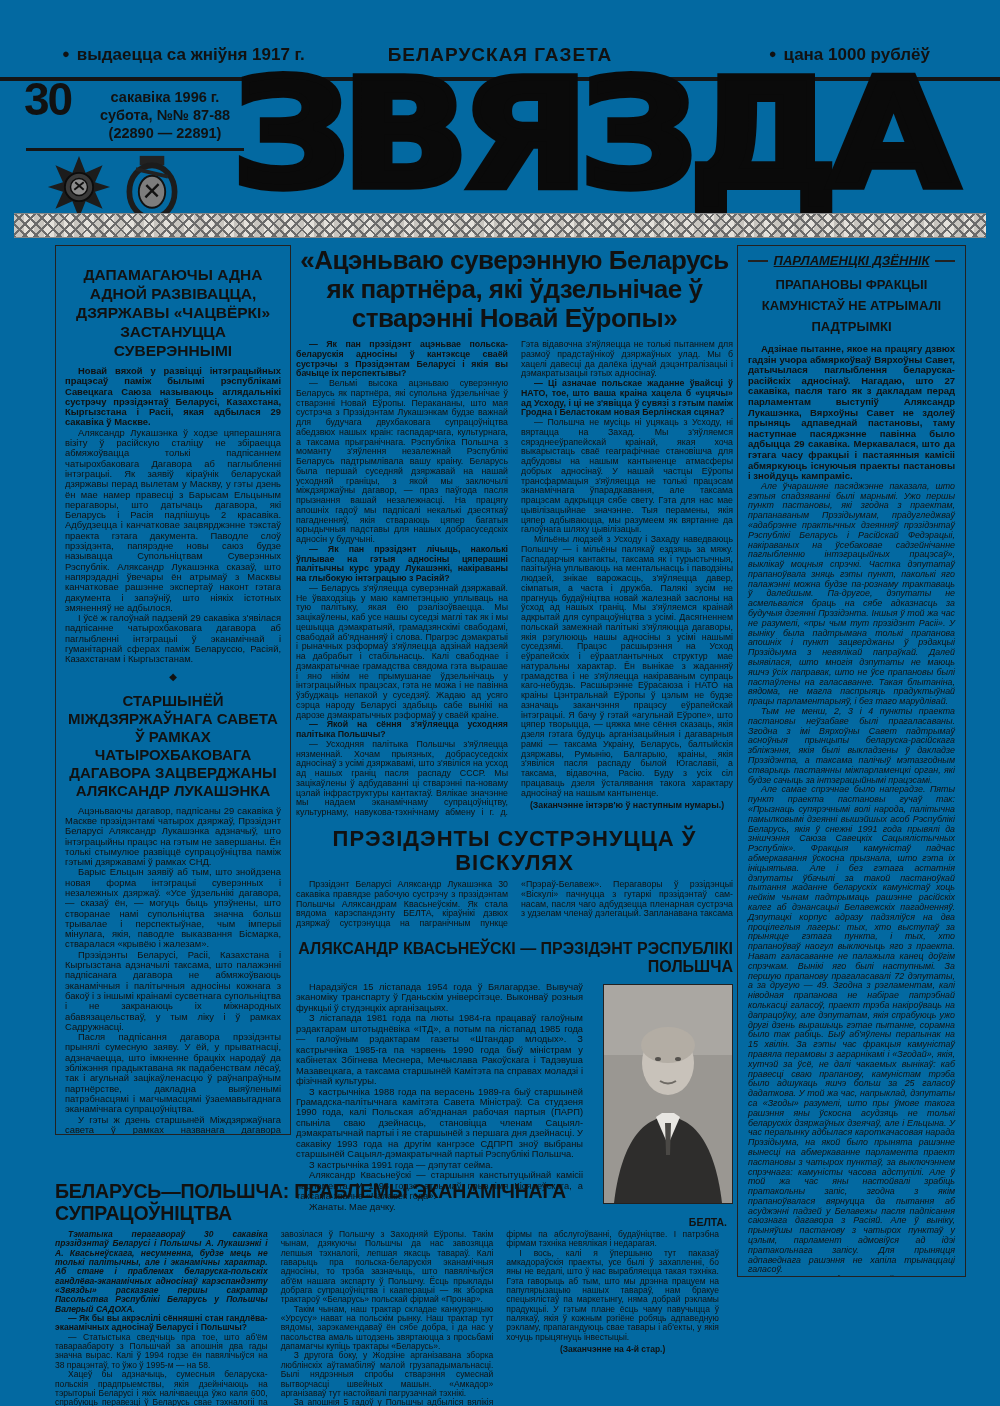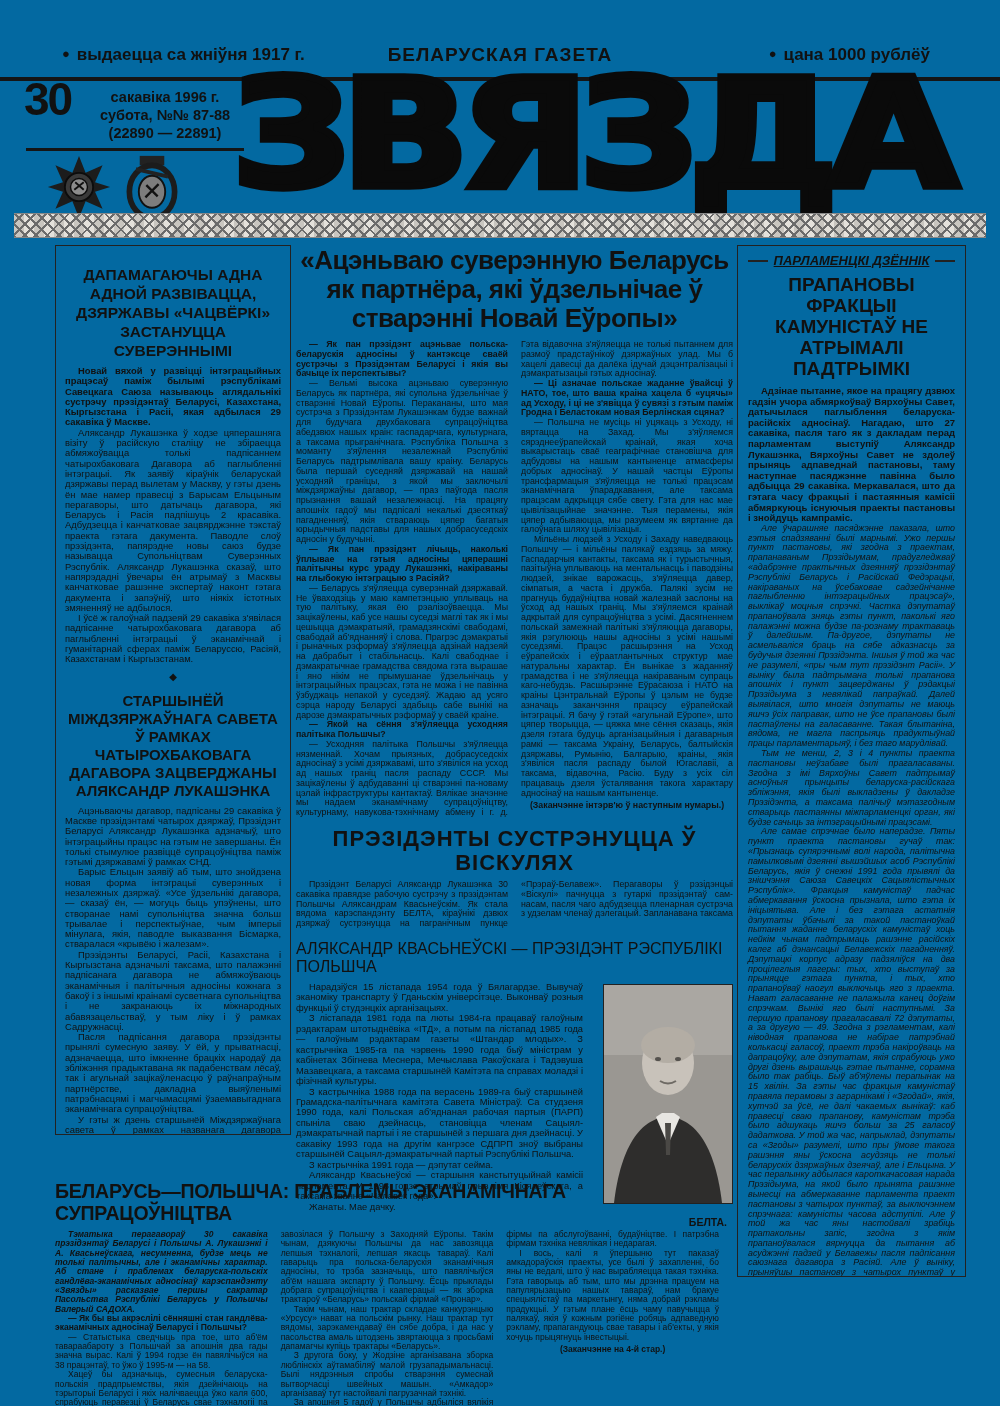--- a/index.html
+++ b/index.html
@@ -41,33 +41,33 @@
   .lb-body{font-size:9.4px;line-height:10.3px;}
   .sep{text-align:center;font-size:10px;margin:6px 0 2px 0;}
   
   .center{position:absolute;left:296px;top:246px;width:437px;}
   .iv-title{font-size:26px;line-height:29px;font-weight:bold;text-align:center;letter-spacing:-0.5px;margin:0;}
   .iv-sub{font-size:12.5px;line-height:15px;font-weight:bold;text-align:center;margin:7px 6px 0 6px;}
   .iv-cols{margin-top:7px;height:478px;column-count:2;column-gap:13px;column-fill:auto;
            font-size:8.8px;line-height:9.75px;overflow:hidden;}
   .vi-title{font-size:22px;line-height:24px;font-weight:bold;text-align:center;margin:9px 0 5px 0;letter-spacing:1px;}
   .vi-cols{height:50px;column-count:2;column-gap:13px;column-fill:auto;font-size:8.8px;line-height:9.75px;overflow:hidden;}
-  .kw-title{font-size:16px;line-height:18px;font-weight:normal;text-align:left;margin:10px 0 6px 0;}
+  .kw-title{font-size:16px;line-height:18px;font-weight:bold;text-align:right;margin:10px 0 6px 0;}
   .bio-row{display:flex;gap:20px;}
   .bio-txt{width:296px;font-size:9.3px;line-height:10.45px;}
   .photo{width:128px;height:218px;border:1px solid #222;background:linear-gradient(160deg,#b8b5b0 0%,#8e8b86 45%,#6f6c68 100%);
          position:relative;overflow:hidden;flex:0 0 auto;margin-top:2px;}
   .agency{font-weight:bold;text-align:right;font-size:10.5px;margin-top:4px;padding-right:6px;}
   
   .rightbox{position:absolute;left:737px;top:245px;width:229px;height:1032px;border:1.5px solid #222;
             padding:7px 10px;box-sizing:border-box;overflow:hidden;}
   .kicker{display:flex;align-items:center;gap:6px;margin-bottom:6px;}
   .kicker .dash{flex:1;height:2px;background:#222;}
   .kicker .ktxt{font-size:13px;font-weight:bold;font-style:italic;text-decoration:underline;white-space:nowrap;}
-  .rb-h{font-size:19px;line-height:21px;font-weight:bold;text-align:center;margin:2px 0 7px 0;}
+  .rb-h{font-size:13px;line-height:21px;font-weight:bold;text-align:center;margin:2px 0 7px 0;}
   .rb-lead{font-size:9.5px;line-height:10.6px;font-weight:bold;text-align:justify;}
   .rb-body{font-size:8.9px;line-height:9.8px;font-style:italic;}
   
   .bottom{position:absolute;left:55px;top:1180px;width:664px;}
   .bt-h{font-size:19.5px;line-height:22px;font-weight:bold;margin:0;letter-spacing:-0.2px;}
   .bt-cols{margin-top:6px;height:188px;column-count:3;column-gap:13px;column-fill:auto;
            font-size:8.5px;line-height:9.35px;overflow:hidden;}
   
   .medal1{width:66px;height:66px;}
   .medal2{width:52px;height:66px;}

